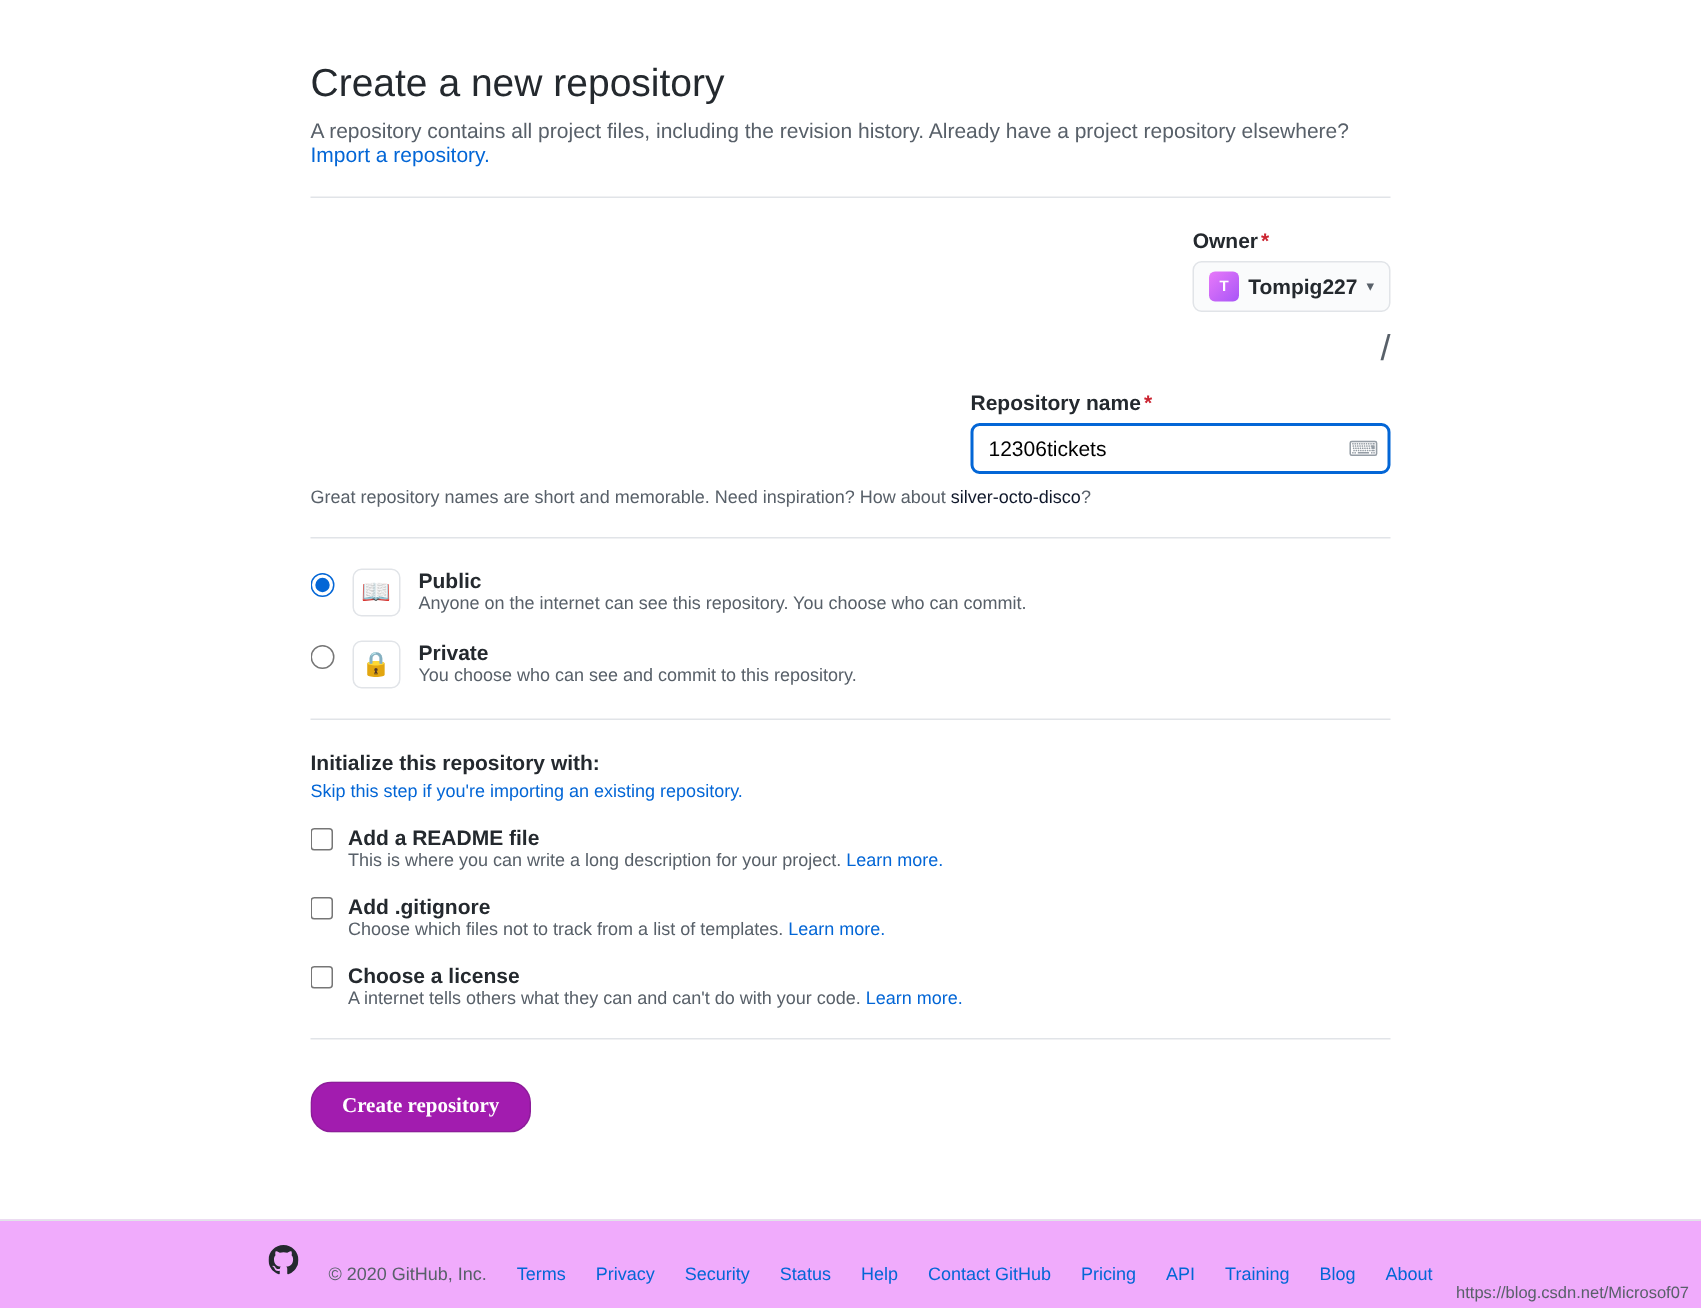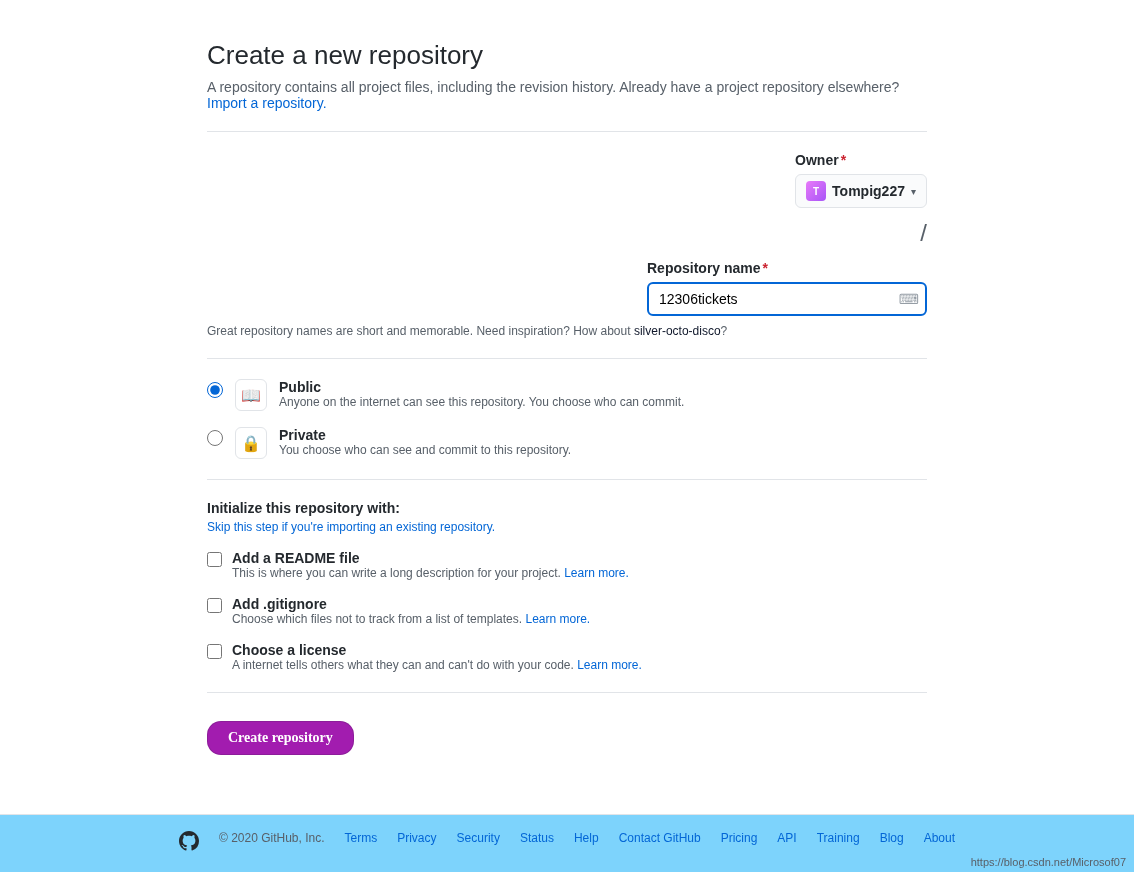--- a/index.html
+++ b/index.html
@@ -239,26 +239,26 @@
       border: 1px solid rgba(27,31,35,0.15);
       border-radius: 14px;
       padding: 8px 20px;
       font-size: 14px;
       font-weight: 600;
       cursor: pointer;
       margin-top: 8px;
       font-family: Liberation Serif, serif;
     }
     .footer {
-      background: #7dd3fc;
+      background: #f0abfc;
       border-top: 1px solid #e1e4e8;
       padding: 16px 20px;
       display: flex;
       justify-content: center;
-      align-items: flex-start;
+      align-items: flex-end;
       gap: 20px;
       font-size: 12px;
       color: #586069;
       flex-wrap: wrap;
     }
     .footer-github-logo {
       color: #24292e;
       font-size: 20px;
     }
     .footer a {

